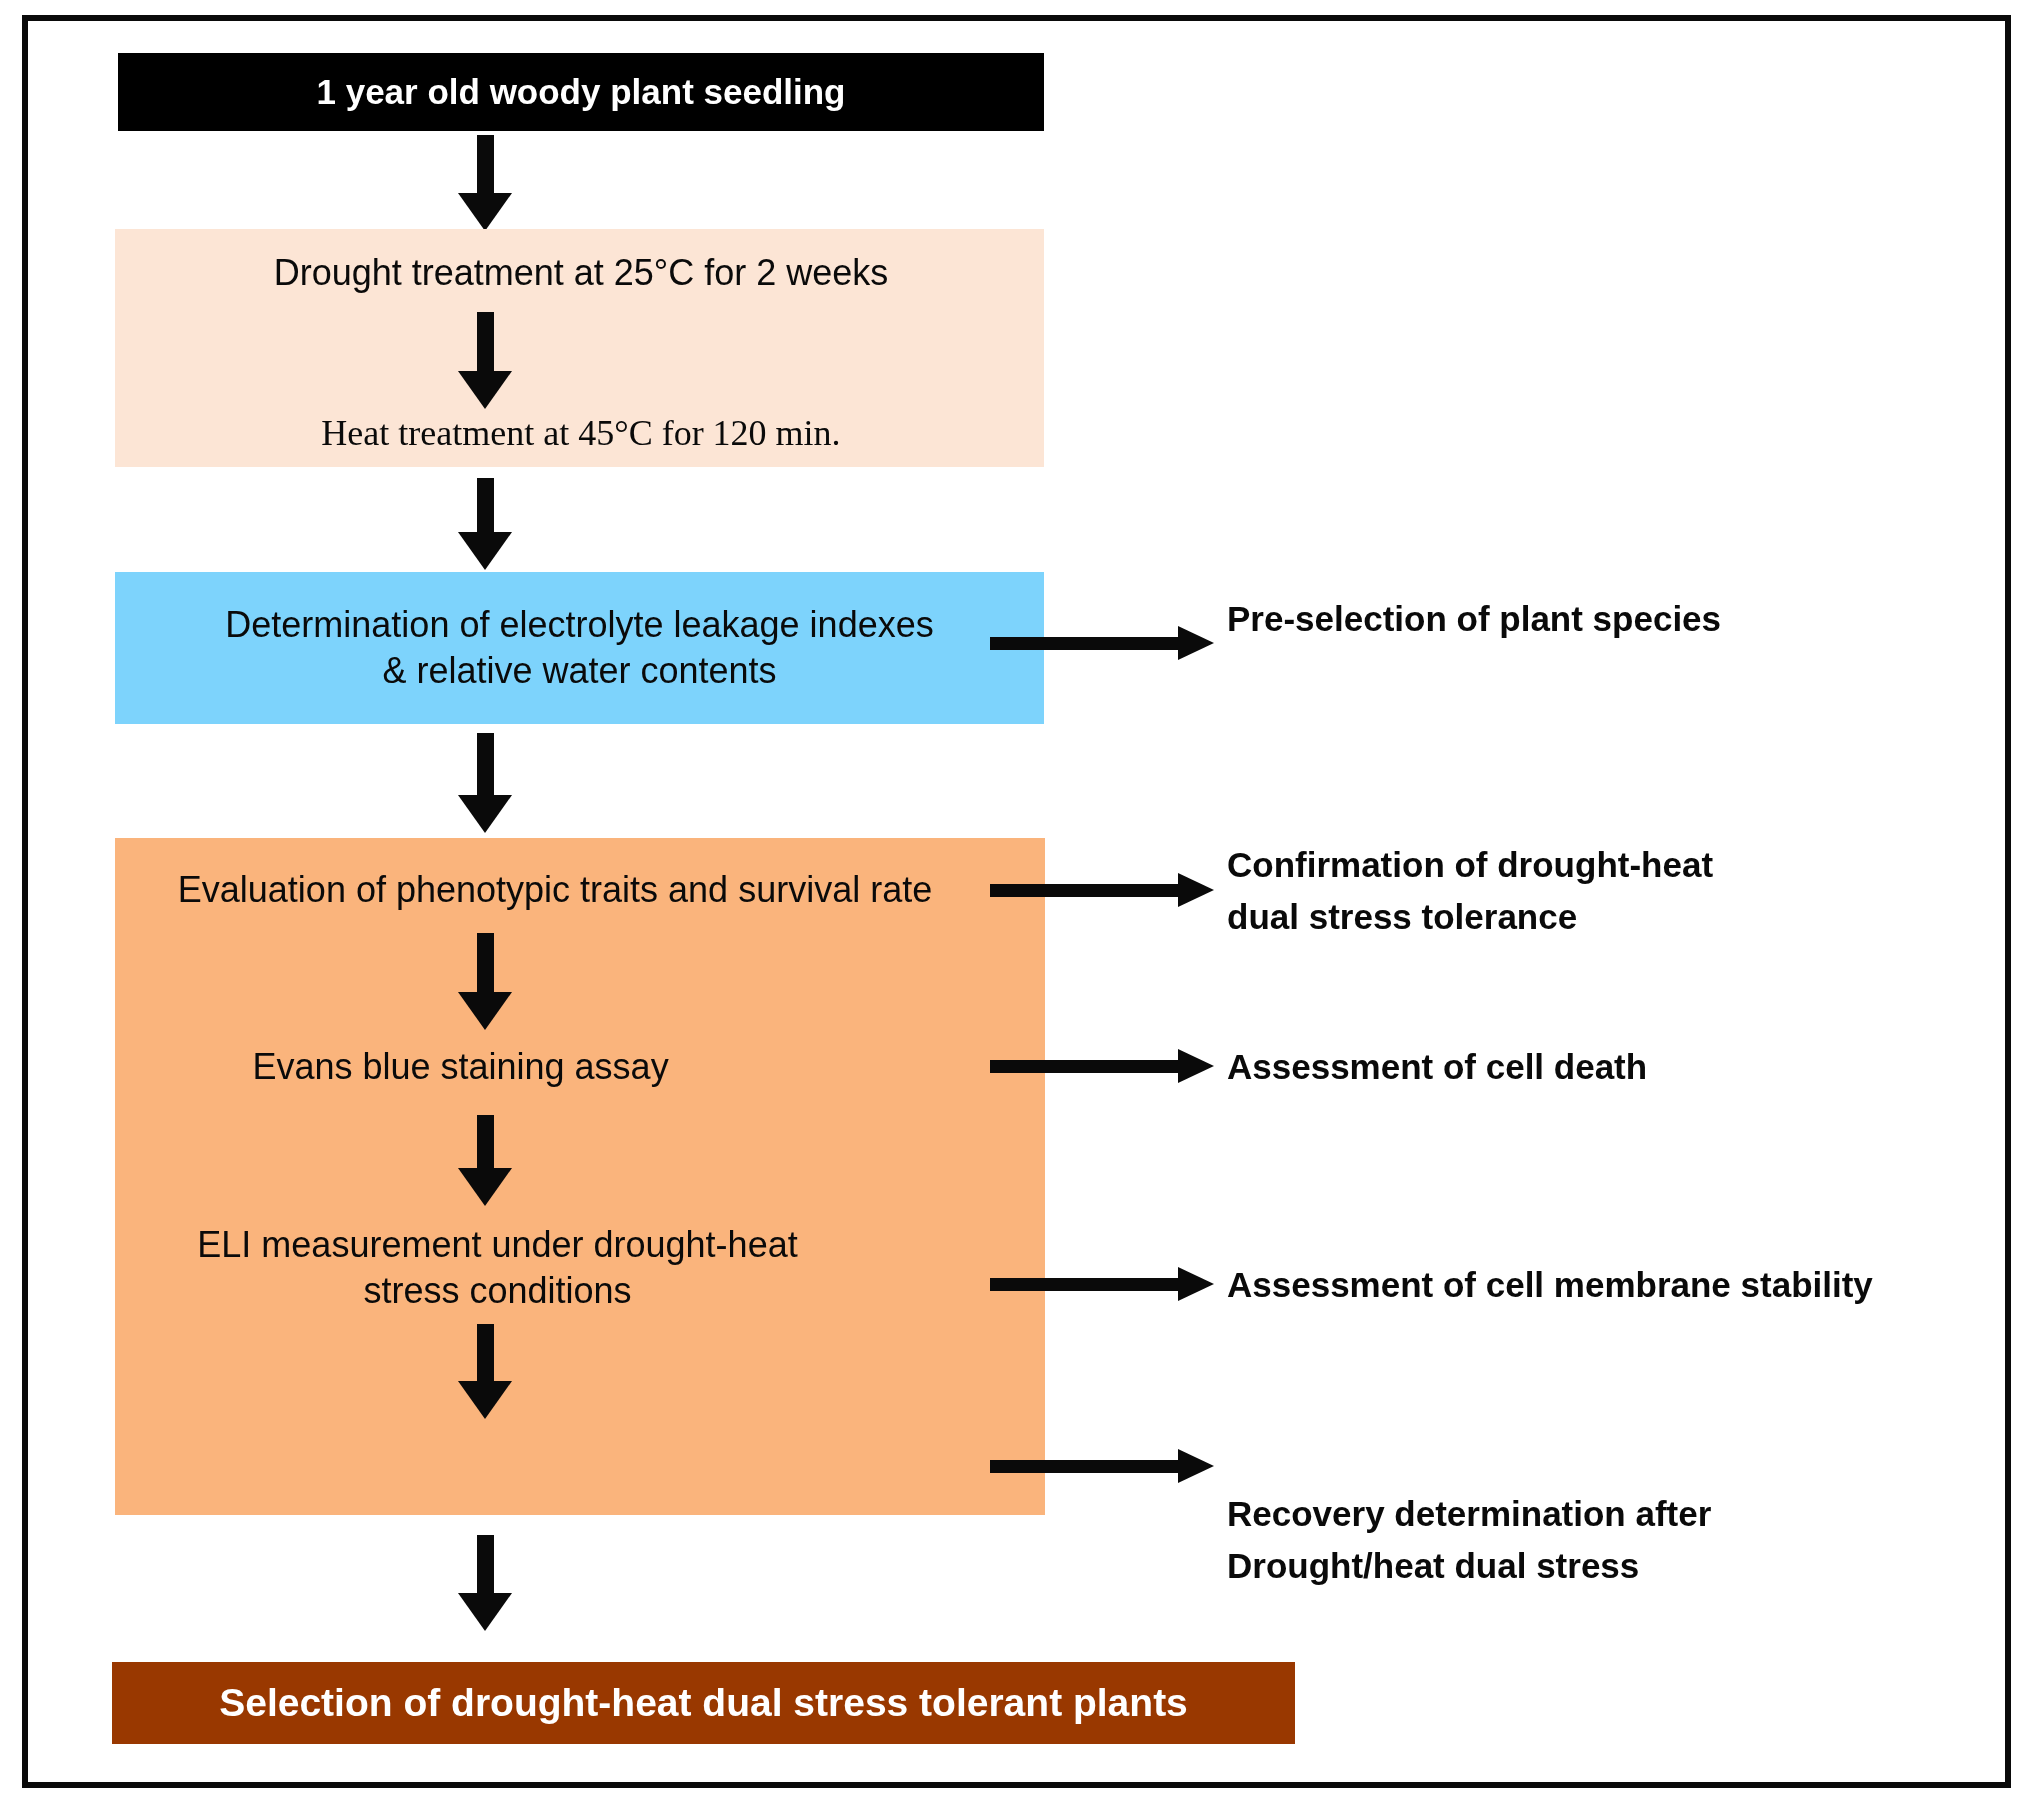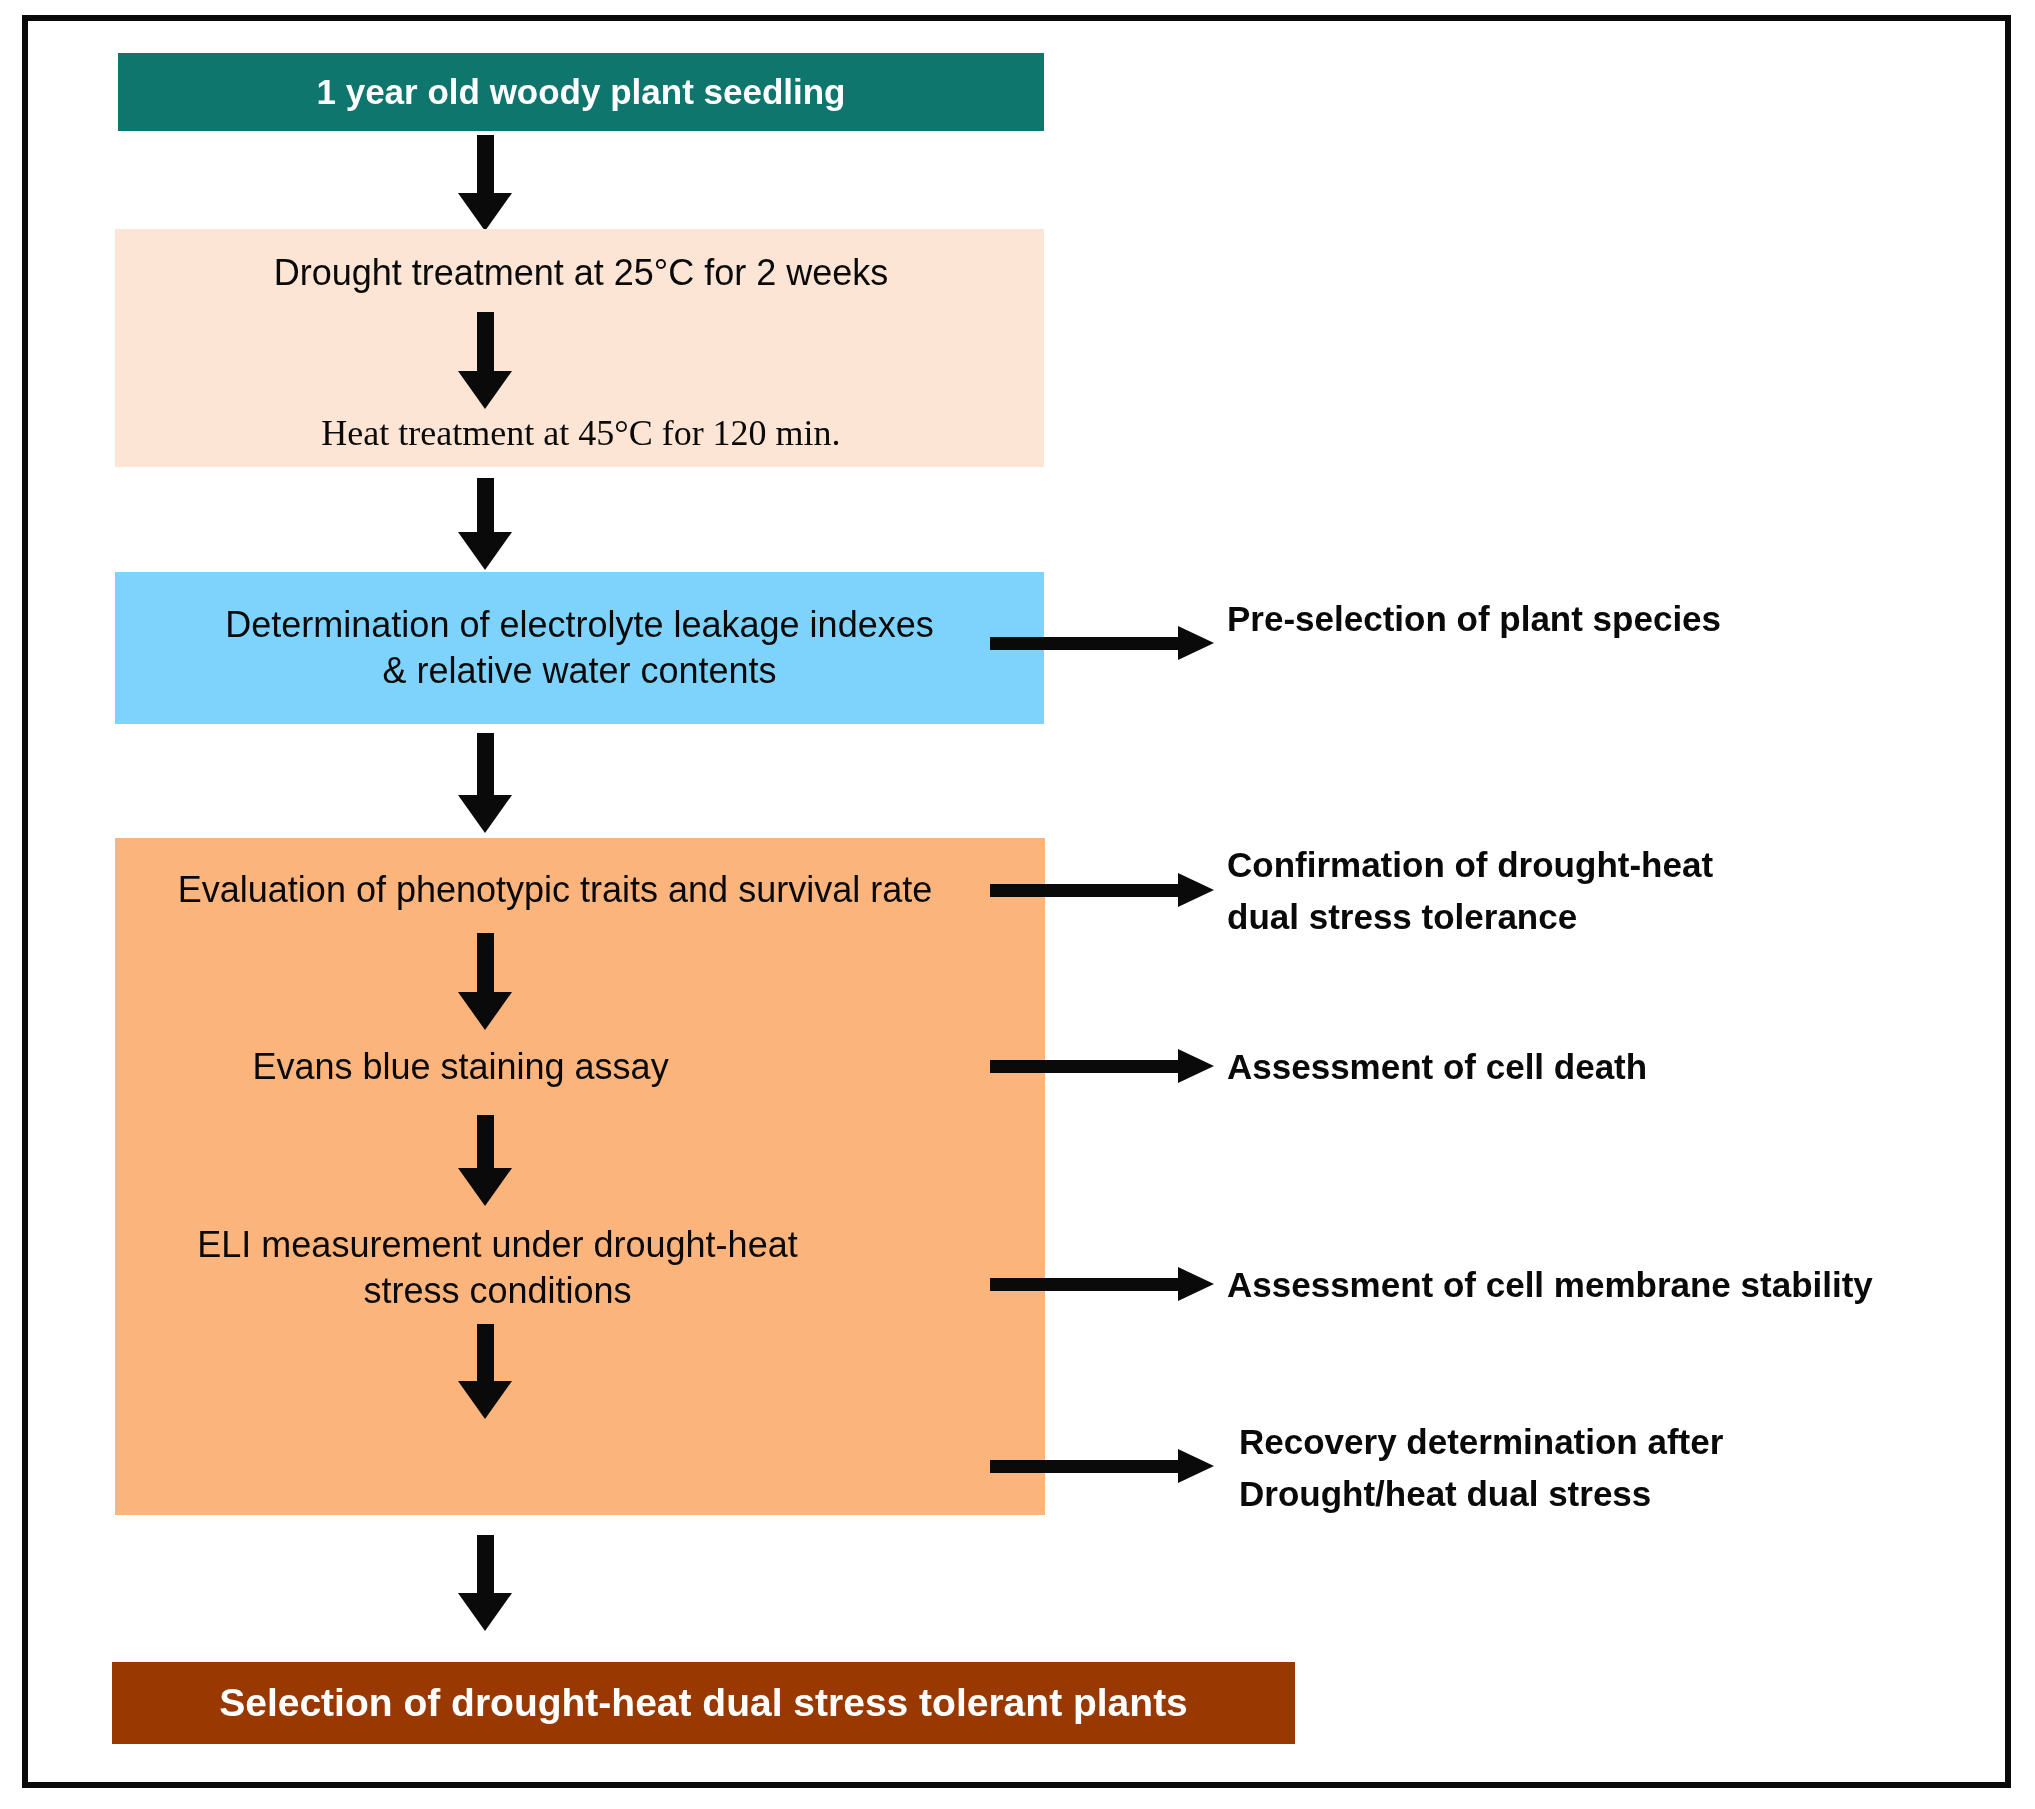--- a/index.html
+++ b/index.html
@@ -60,21 +60,21 @@
   }
   .nowrap { white-space:nowrap; }
 </style>
 </head>
 <body>
 
 <div id="canvas">
 
   <div id="frame"></div>
 
-  <div class="box flex-center txt-white-bold" style="left: 118px; top: 53px; width: 926px; height: 78px; background-color: #0f766e;">1 year old woody plant seedling</div>
+  <div class="box flex-center txt-white-bold" style="left: 118px; top: 53px; width: 926px; height: 78px; background-color: #000000;">1 year old woody plant seedling</div>
 
   <div class="varrow" style="left:458px; top:135px; height:96px;">
     <div class="shaft"></div>
       <div class="head"></div>
   </div>
 
   <div class="box" style="left: 115px; top: 229px; width: 929px; height: 238px; background-color: rgb(252, 229, 213);"></div>
   <div class="box flex-center txt nowrap" style="left:118px; top:249px; width:926px; height:48px;">Drought treatment at 25°C for 2 weeks</div>
   <div class="varrow" style="left:458px; top:312px; height:97px;">
     <div class="shaft"></div>
@@ -158,19 +158,19 @@
   <div class="outcome" style="top:839px;">
     <div>Confirmation of drought-heat</div>
     <div>dual stress tolerance</div>
   </div>
   <div class="outcome" style="top:1259px;">
     <div>Assessment of cell membrane stability</div>
   </div>
   <div class="outcome" style="top:1041px;">
     <div>Assessment of cell death</div>
   </div>
-  <div class="outcome" style="top:1416px;margin-left:12px;">
+  <div class="outcome" style="top:1488px;">
     <div>Recovery determination after</div>
     <div>Drought/heat dual stress</div>
   </div>
 
 </div>
 
 
 </body></html>

